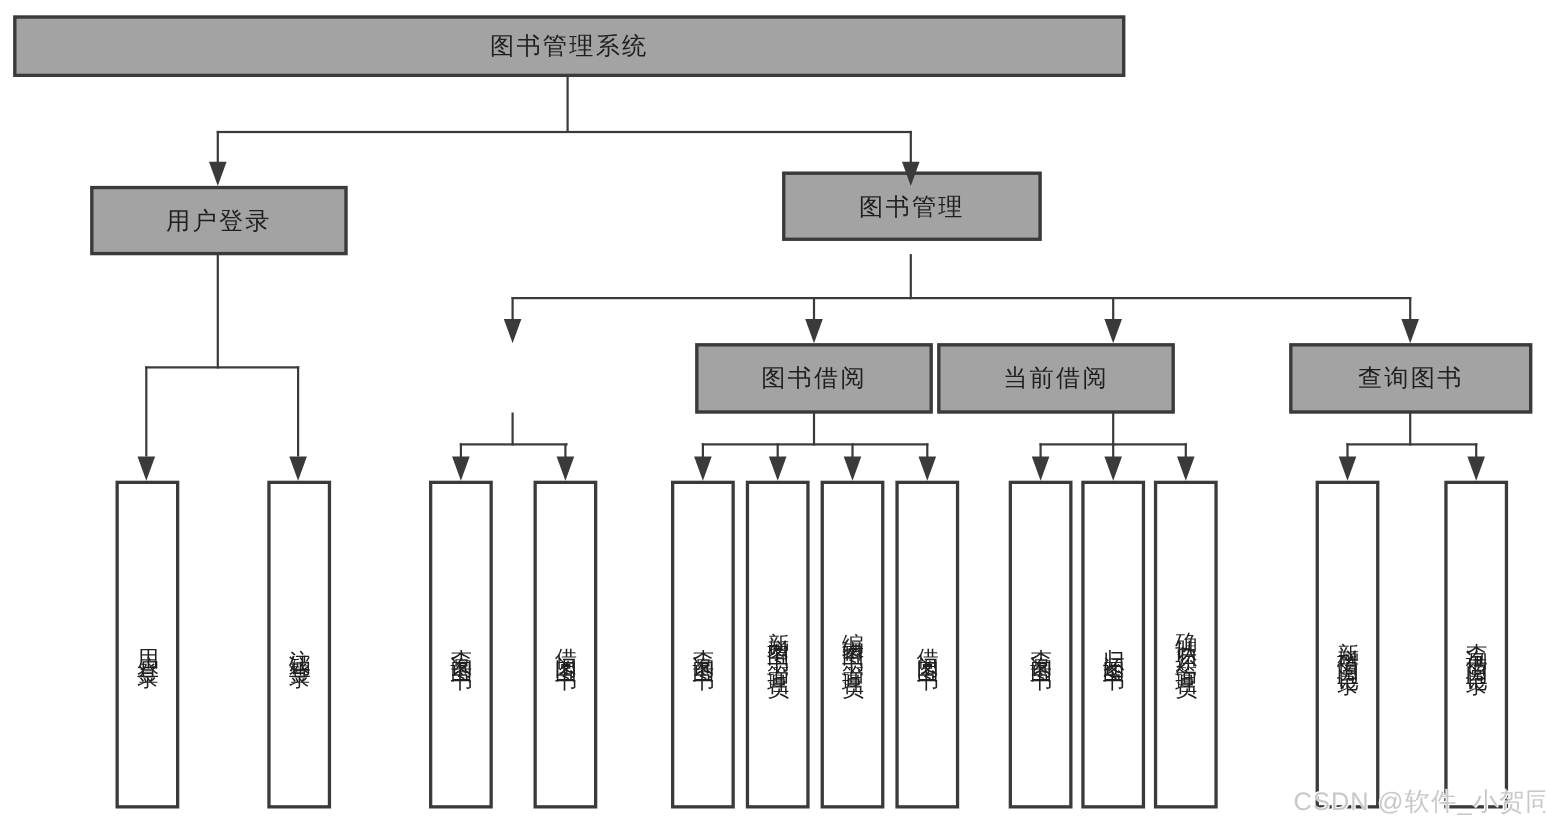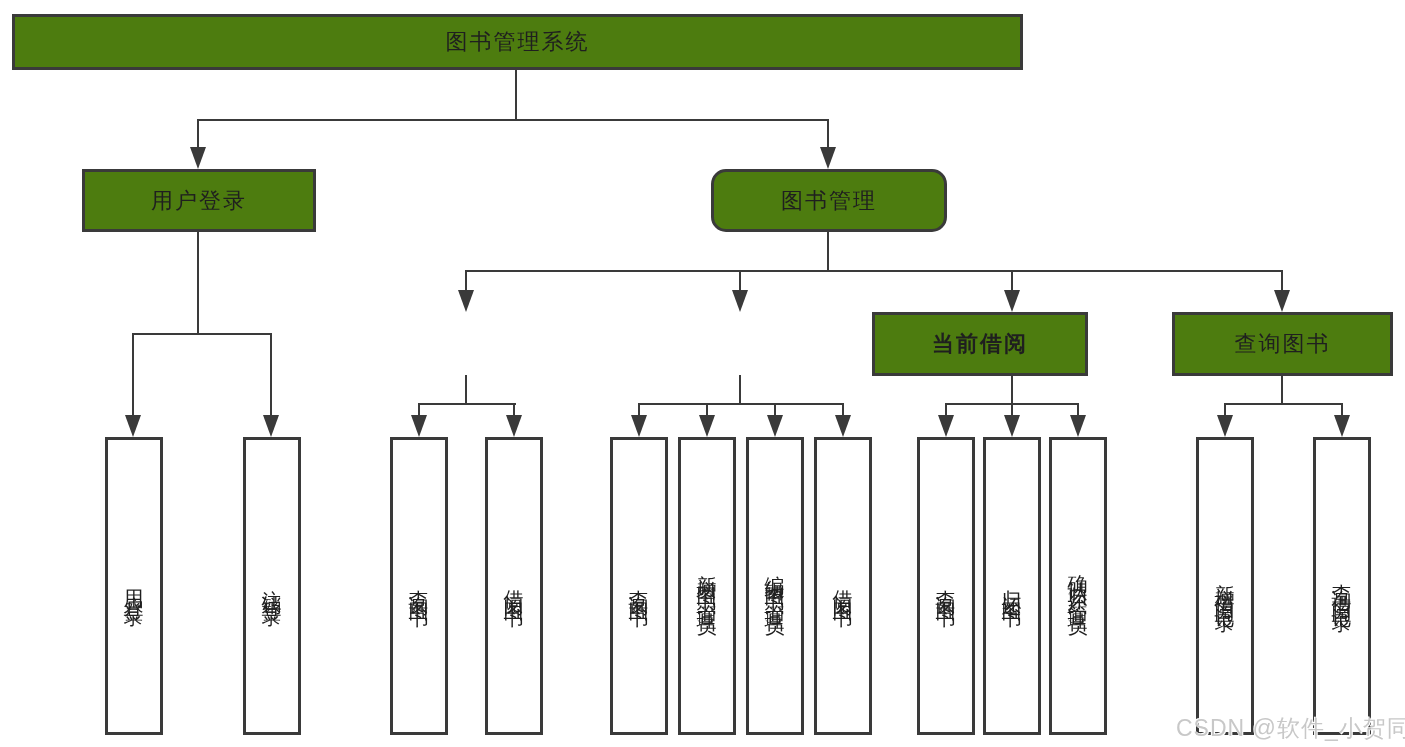--- a/index.html
+++ b/index.html
@@ -10,21 +10,21 @@
   }
   html,body{margin:0;padding:0;background:#fff;}
   .canvas{
     position:relative;width:1405px;height:747px;overflow:hidden;
     background:var(--background);
     font-family:"Liberation Sans","DejaVu Sans",sans-serif;
     color:var(--text);
   }
   .node{
     position:absolute;box-sizing:border-box;
-    border:3px solid var(--line);background:#4d7c0f;
+    border:3px solid var(--line);background:#a3a3a3;
     display:flex;align-items:center;justify-content:center;
     font-size:22px;letter-spacing:2px;white-space:nowrap;
   }
   .leaf{
     position:absolute;box-sizing:border-box;
     border:3px solid var(--line);background:#fff;
     display:flex;align-items:center;justify-content:center;
   }
   .vtext{
     writing-mode:vertical-rl;text-orientation:mixed;
@@ -47,23 +47,24 @@
   }
 </style>
 </head>
 <body>
 
 <div class="canvas">
 
   <div class="node" style="left:12px;top:14px;width:1011px;height:56px;">图书管理系统</div>
 
   <div class="node" style="left:82px;top:169px;width:234px;height:63px;">用户登录</div>
-  <div class="node" style="left:711px;top:169px;width:236px;height:63px;border-radius:15px;">图书管理</div>
+  <div class="node" style="left:711px;top:156px;width:236px;height:63px;">图书管理</div>
 
-  <div class="node" style="left:872px;top:312px;width:216px;height:64px;font-weight:bold;">当前借阅</div>
+  <div class="node" style="left:632px;top:312px;width:216px;height:64px;">图书借阅</div>
+  <div class="node" style="left:852px;top:312px;width:216px;height:64px;">当前借阅</div>
   <div class="node" style="left:1172px;top:312px;width:221px;height:64px;">查询图书</div>
 
   <div class="leaf" style="left:105px;top:437px;width:58px;height:298px;">
     <span class="vtext">用户登录</span>
   </div>
   <div class="leaf" style="left:243px;top:437px;width:58px;height:298px;">
     <span class="vtext">注销登录</span>
   </div>
 
   <div class="leaf" style="left:390px;top:437px;width:58px;height:298px;">

